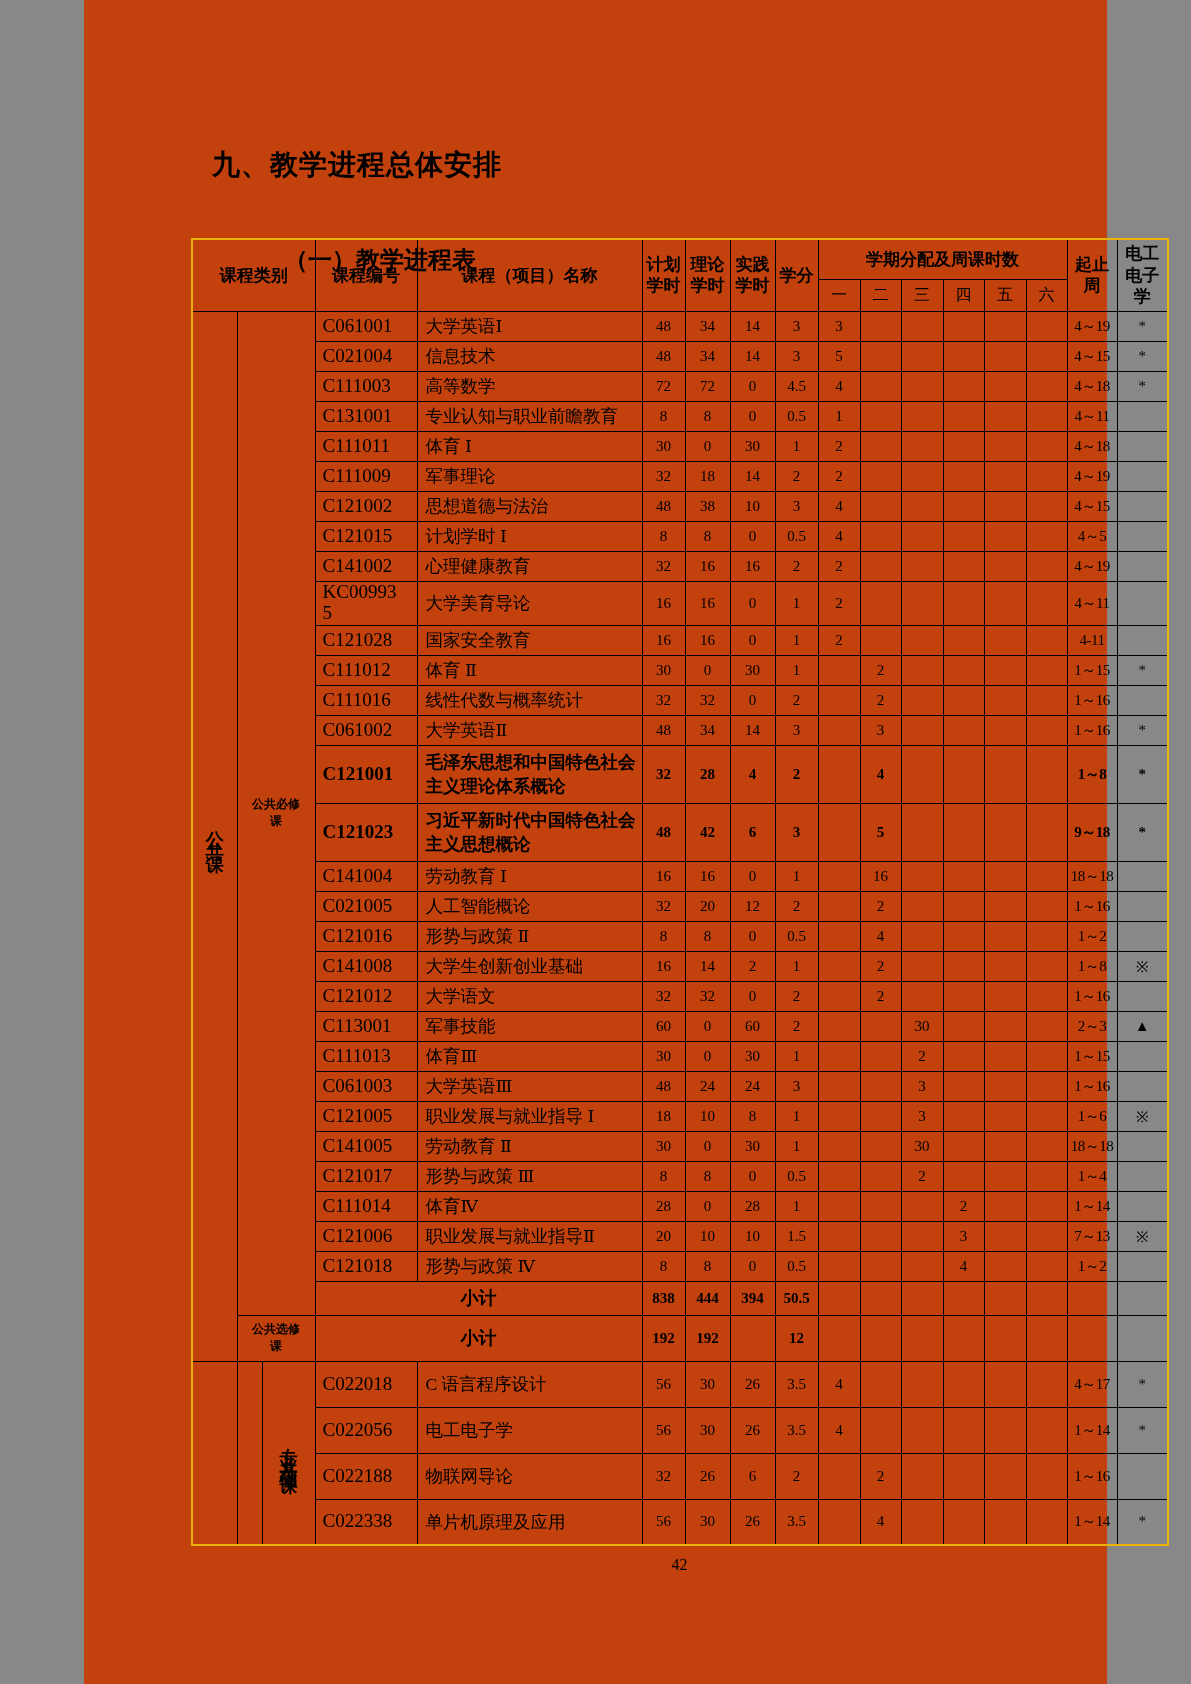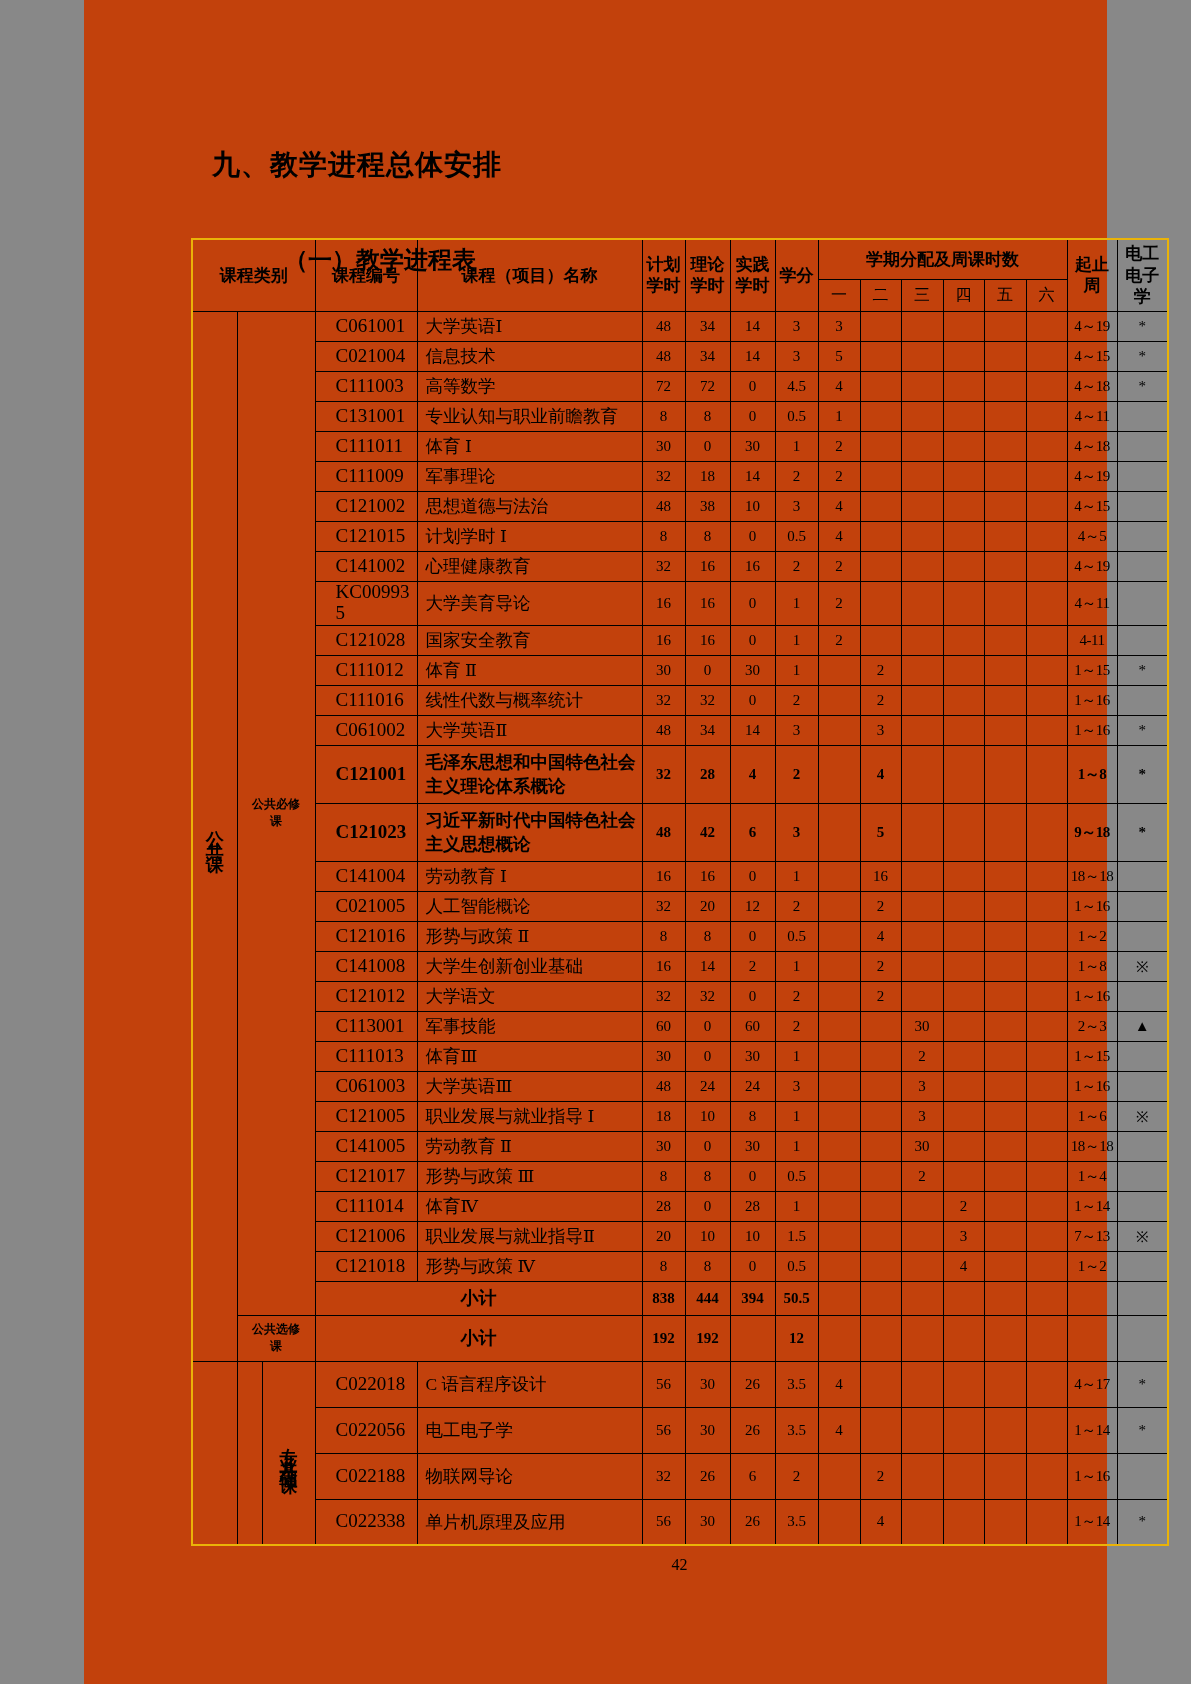--- a/index.html
+++ b/index.html
@@ -33,21 +33,21 @@
     font-weight: bold; font-size: 17px; line-height: 1.25; padding: 2px 1px;
   }
   .sched thead .sem-head { font-family: "Liberation Serif", "DejaVu Serif", serif; font-weight: normal; font-size: 16px; height: 32px; }
   .sched tbody tr { height: 30px; }
   tr.h44 { height: 44px !important; }
   tr.h58 { height: 58px !important; font-weight: bold; }
   tr.subtotal-row { height: 34px !important; }
   tr.elective-row { height: 46px !important; margin-top: 40px; }
   #basic-body tr { height: 46px; }
   .sched td.code {
-    text-align: left; padding-left: 20px; font-size: 19px; line-height: 1.1;
+    text-align: left; padding-left: 7px; font-size: 19px; line-height: 1.1;
   }
   .sched td.code .break7 { display: inline-block; width: 77px; word-break: break-all; text-align: left; }
   .sched td.name {
     text-align: left; padding-left: 8px; padding-right: 4px;
     font-size: 17.5px; line-height: 1.4;
   }
   .sched td.num { font-size: 15px; padding: 1px 2px; }
   .sched td.weeks { font-size: 15px; letter-spacing: -0.5px; }
   .sched td.type { font-size: 15px; }
   .sched td.b, tr.subtotal-row td.num, tr.elective-row td.num { font-weight: bold; }

